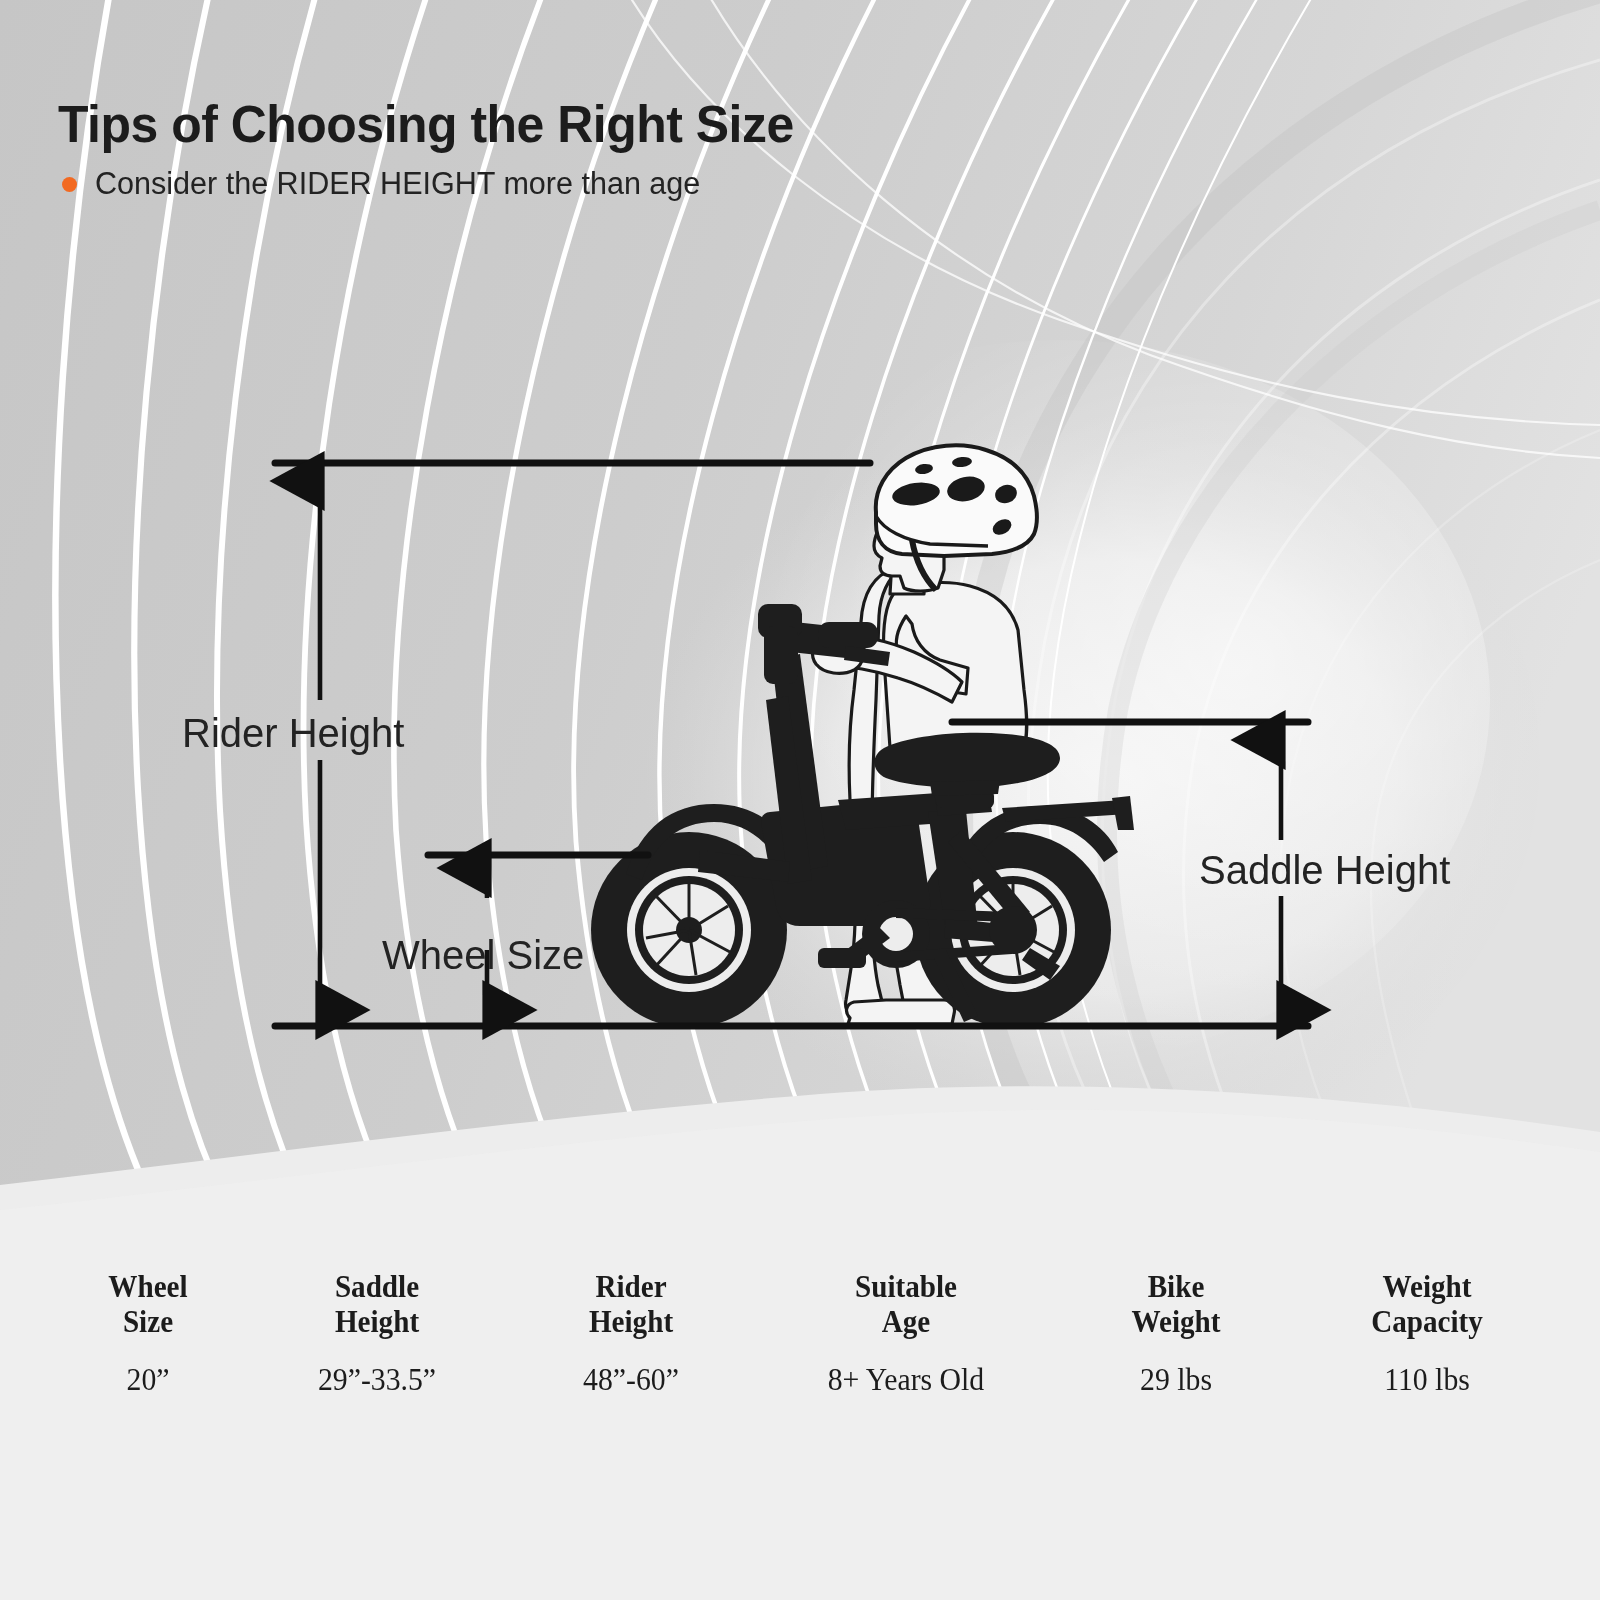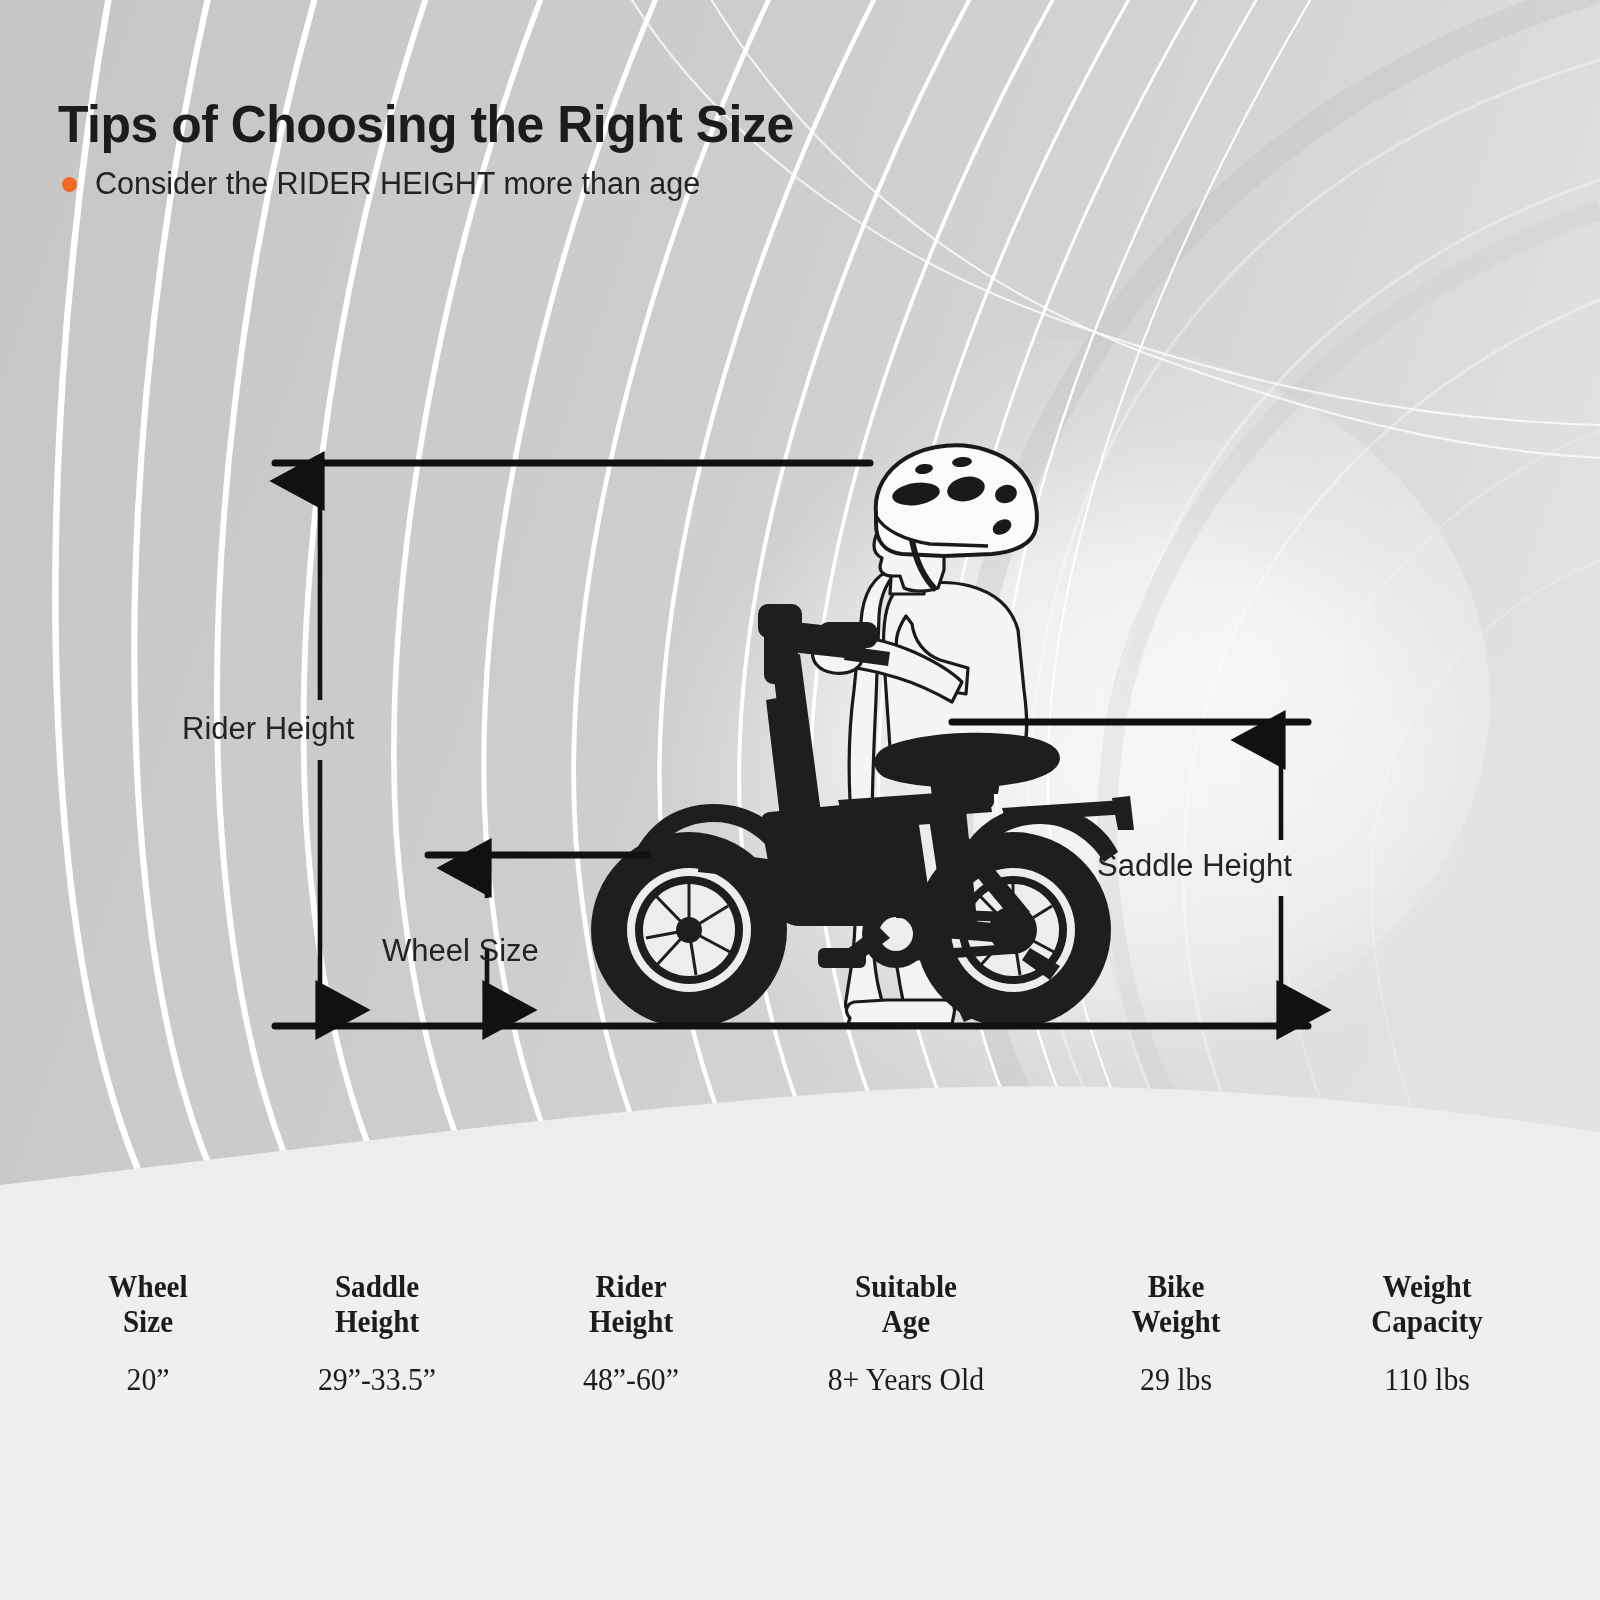--- a/index.html
+++ b/index.html
@@ -65,27 +65,27 @@
 
   
   #diagram {
     position: absolute;
     left: 0; top: 0;
     width: 1600px; height: 1600px;
     pointer-events: none;
   }
   .dim-label {
     position: absolute;
-    font-size: 31px;
+    font-size: 40px;
     color: #232323;
     white-space: nowrap;
   }
   #label-rider   { left: 182px; top: 711px; }
   #label-wheel   { left: 382px; top: 933px; }
-  #label-saddle  { left: 1097px; top: 848px; }
+  #label-saddle  { left: 1199px; top: 848px; }
   #table-wrap {
     position: absolute;
     left: 0; top: 1270px;
     width: 1600px;
     font-family: Liberation Serif, serif;
   }
   table.spec {
     border-collapse: collapse;
     width: 1510px;
     margin-left: 48px;

